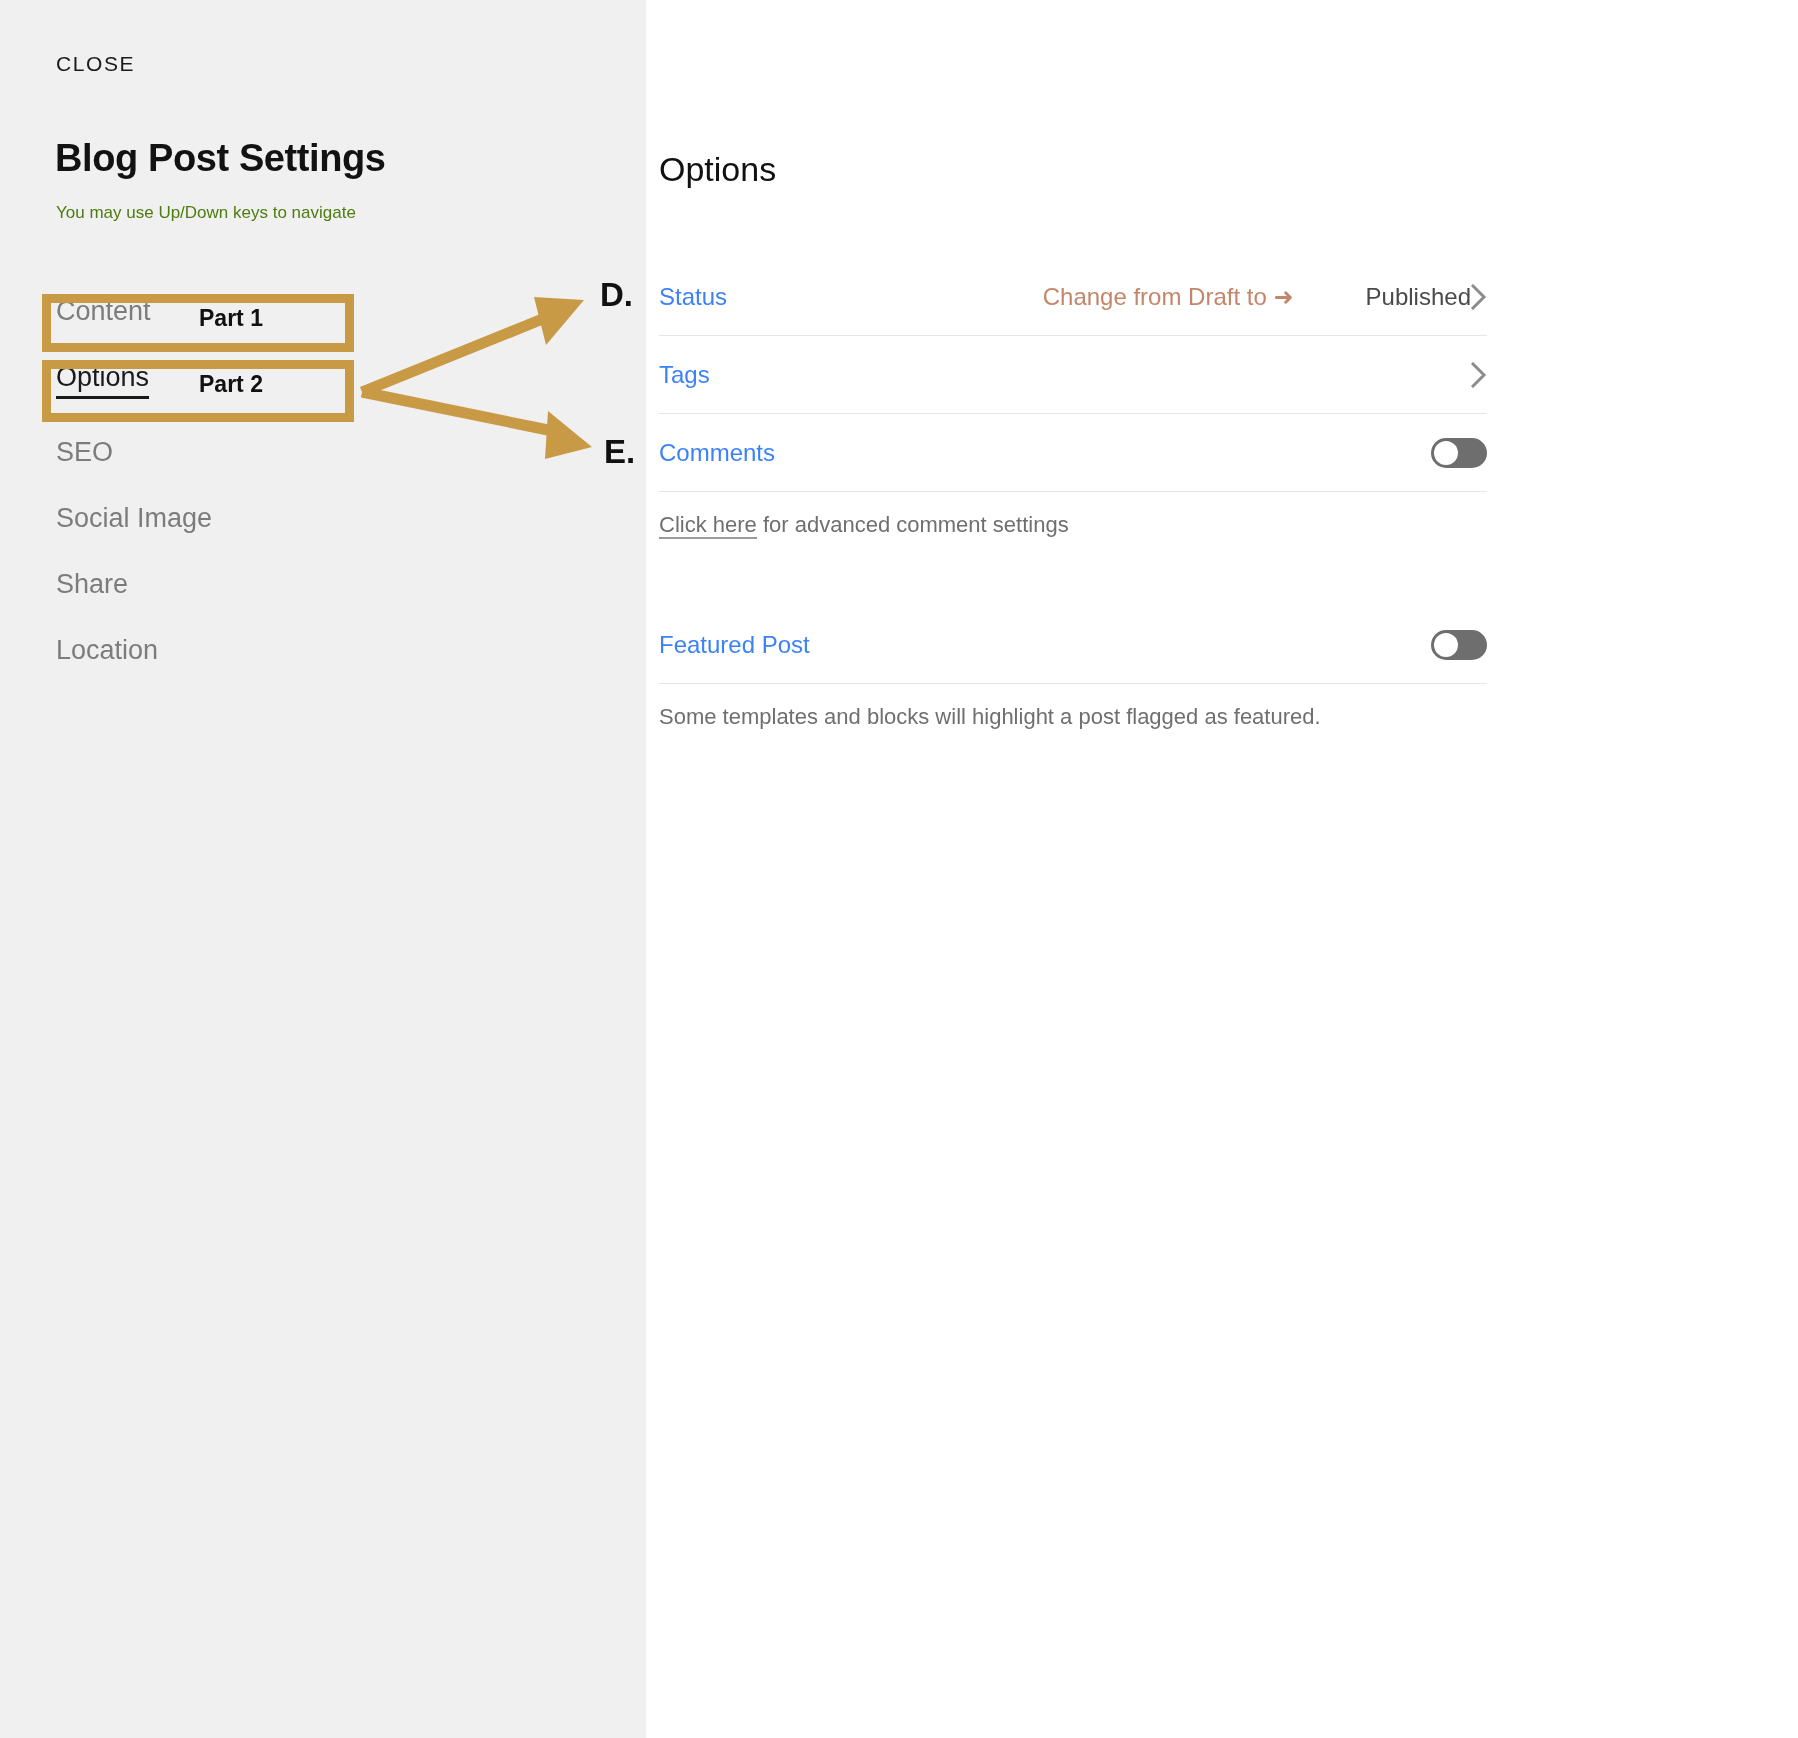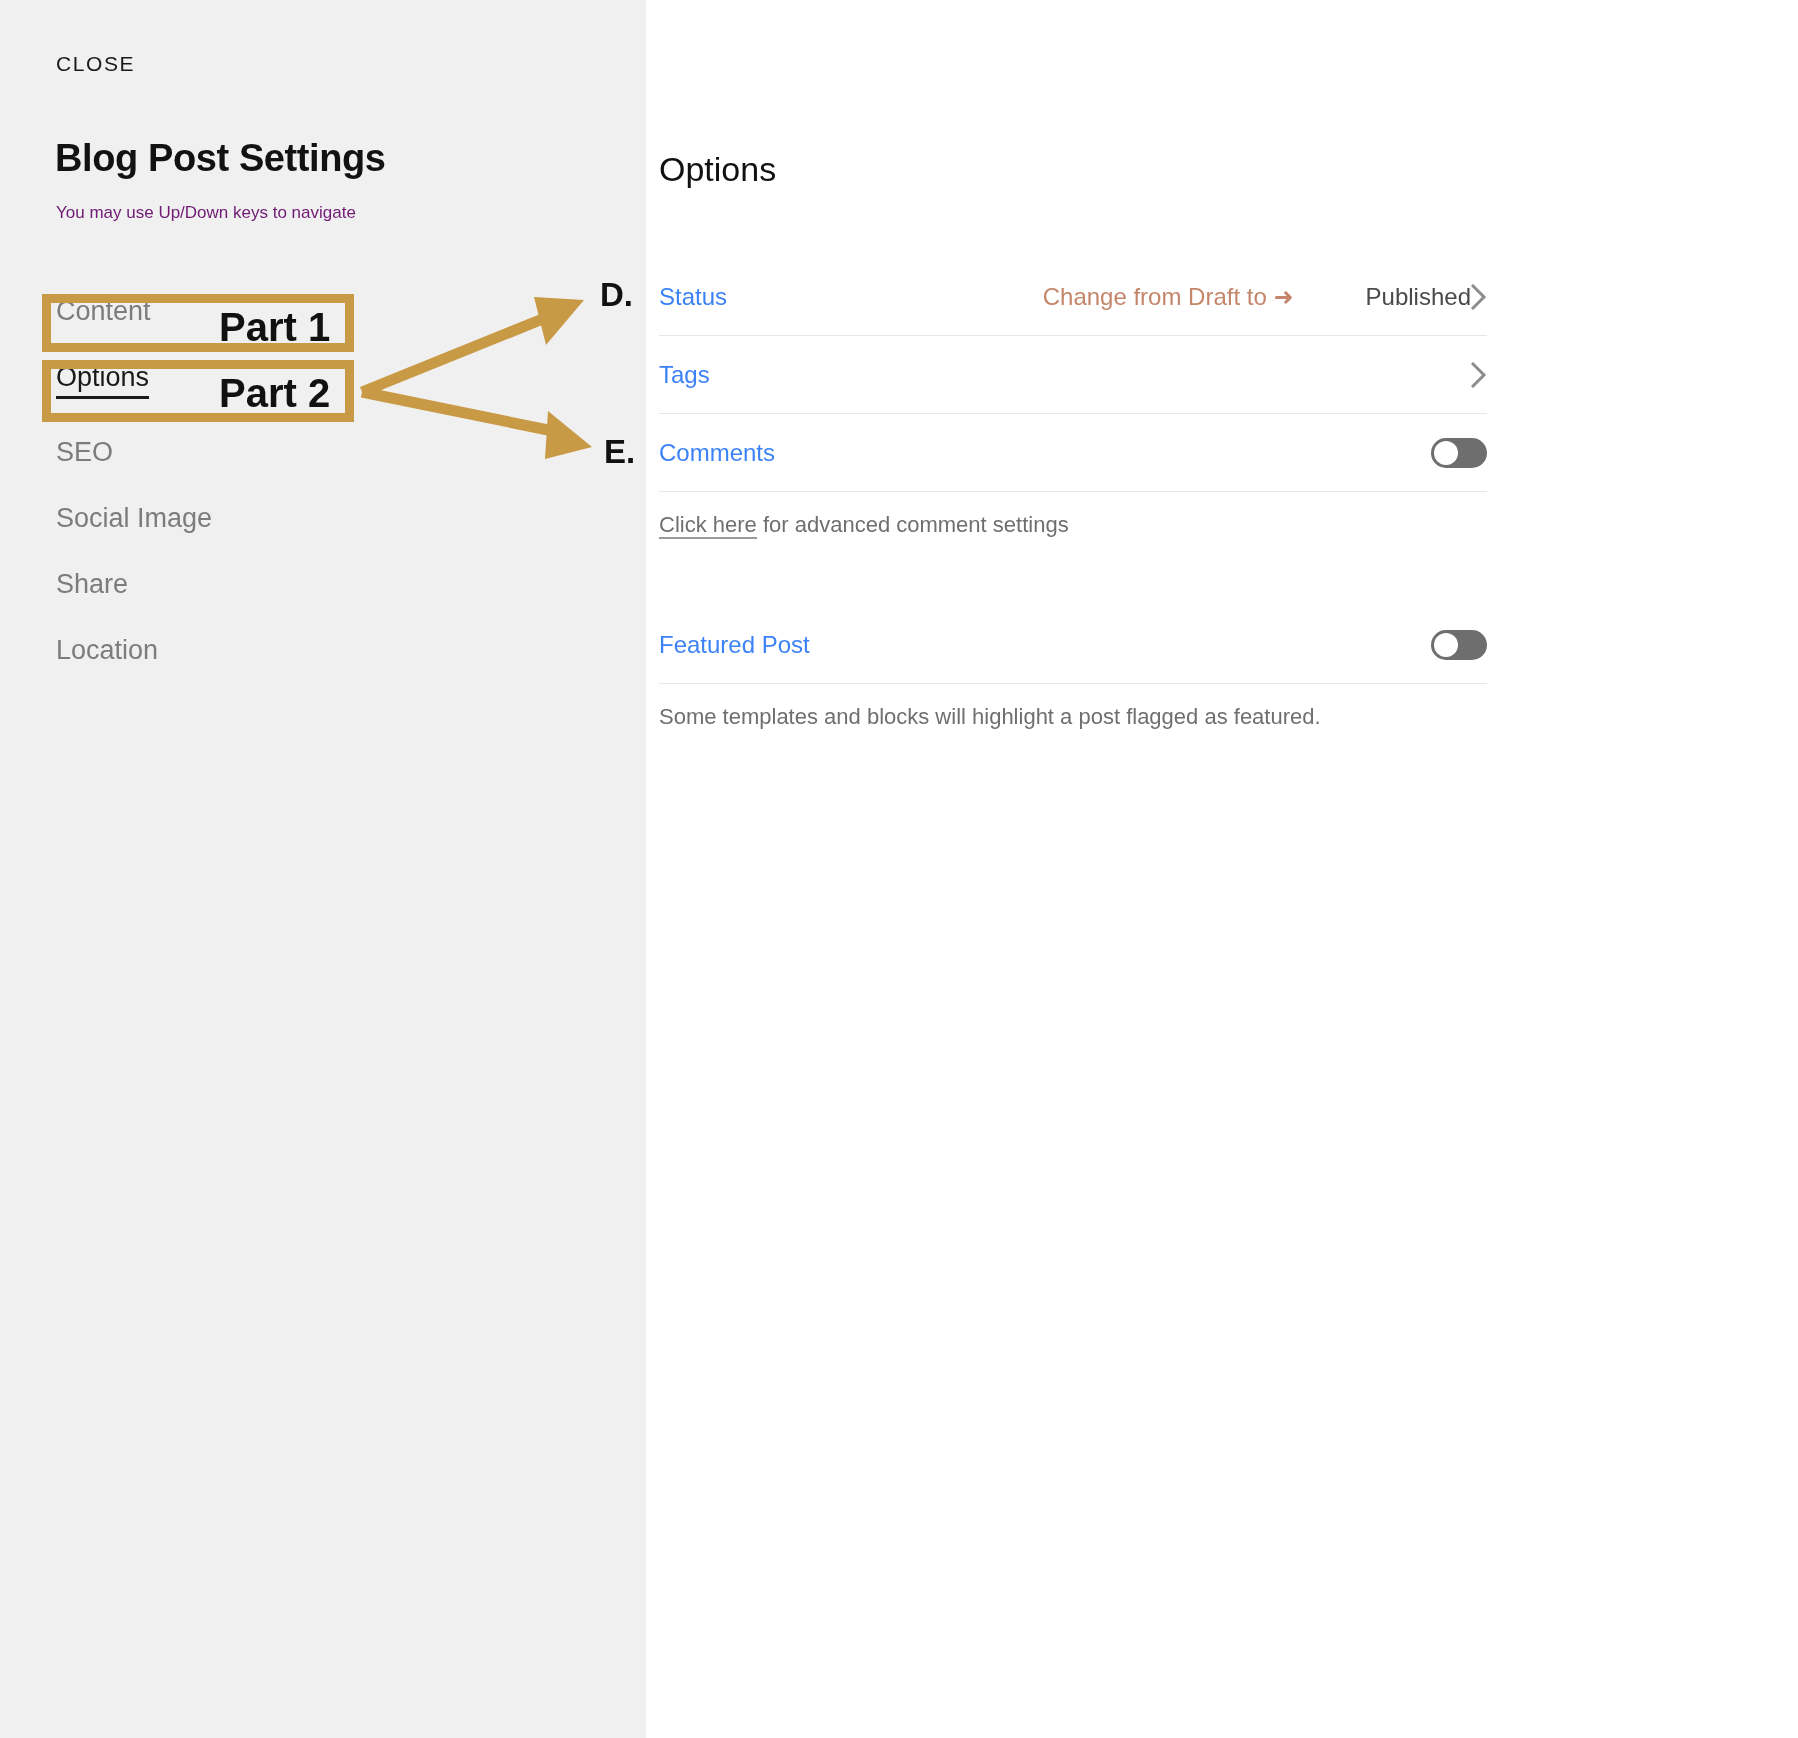--- a/index.html
+++ b/index.html
@@ -44,21 +44,21 @@
     font-size: 38px;
     font-weight: bold;
     color: #121212;
     letter-spacing: -0.4px;
   }
 
   #sidebar-subtitle {
     position: absolute;
     left: 56px; top: 203px;
     font-size: 17px;
-    color: #701a75;
+    color: #4d7c0f;
   }
 
   .nav-list {
     position: absolute;
     left: 0;
     top: 296px;
     width: 646px;
     list-style: none;
   }
 
@@ -81,25 +81,24 @@
   .anno-box {
     position: absolute;
     border: 9px solid #c99a45;
     background: transparent;
   }
   #anno-box-1 { left: 42px; top: 294px;  width: 312px; height: 58px; }
   #anno-box-2 { left: 42px; top: 360px;  width: 312px; height: 62px; }
 
   .anno-part-label {
     position: absolute;
-    font-size: 40px;
+    font-size: 23px;
     font-weight: bold;
     color: #111111;
     white-space: nowrap;
-    margin-left: 20px;
   }
   #part-1-label { left: 199px; top: 305px; }
   #part-2-label { left: 199px; top: 371px; }
 
   .anno-letter {
     position: absolute;
     font-size: 33px;
     font-weight: bold;
     color: #111111;
   }

